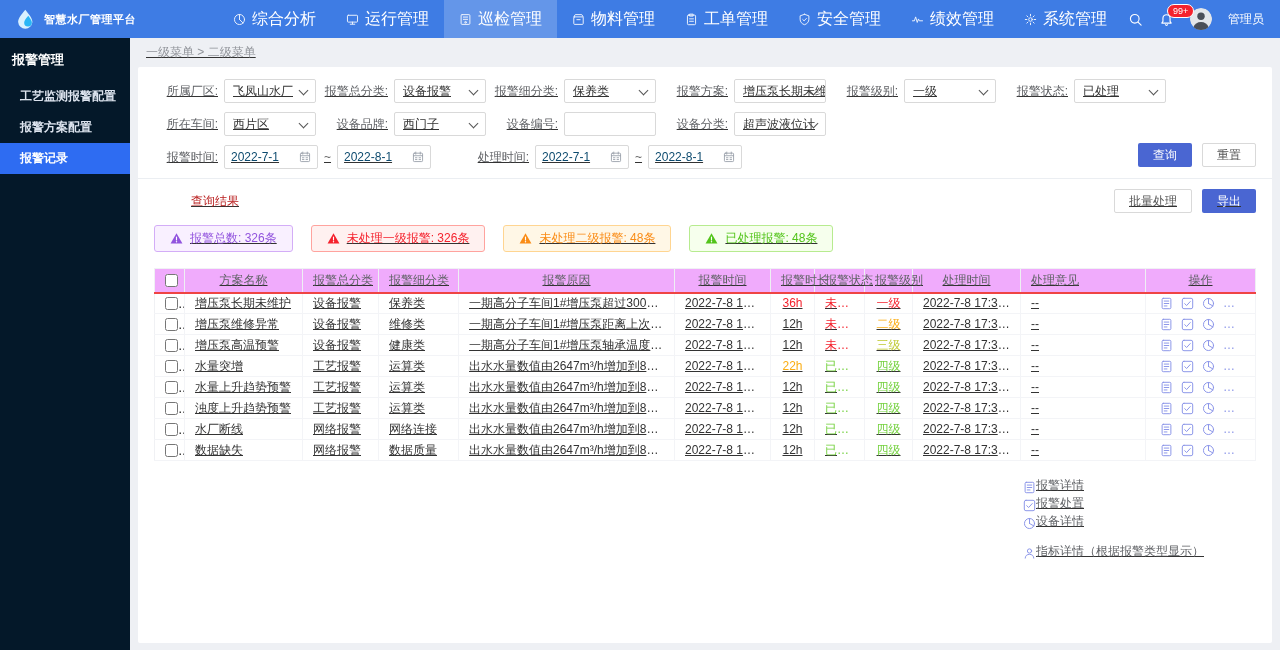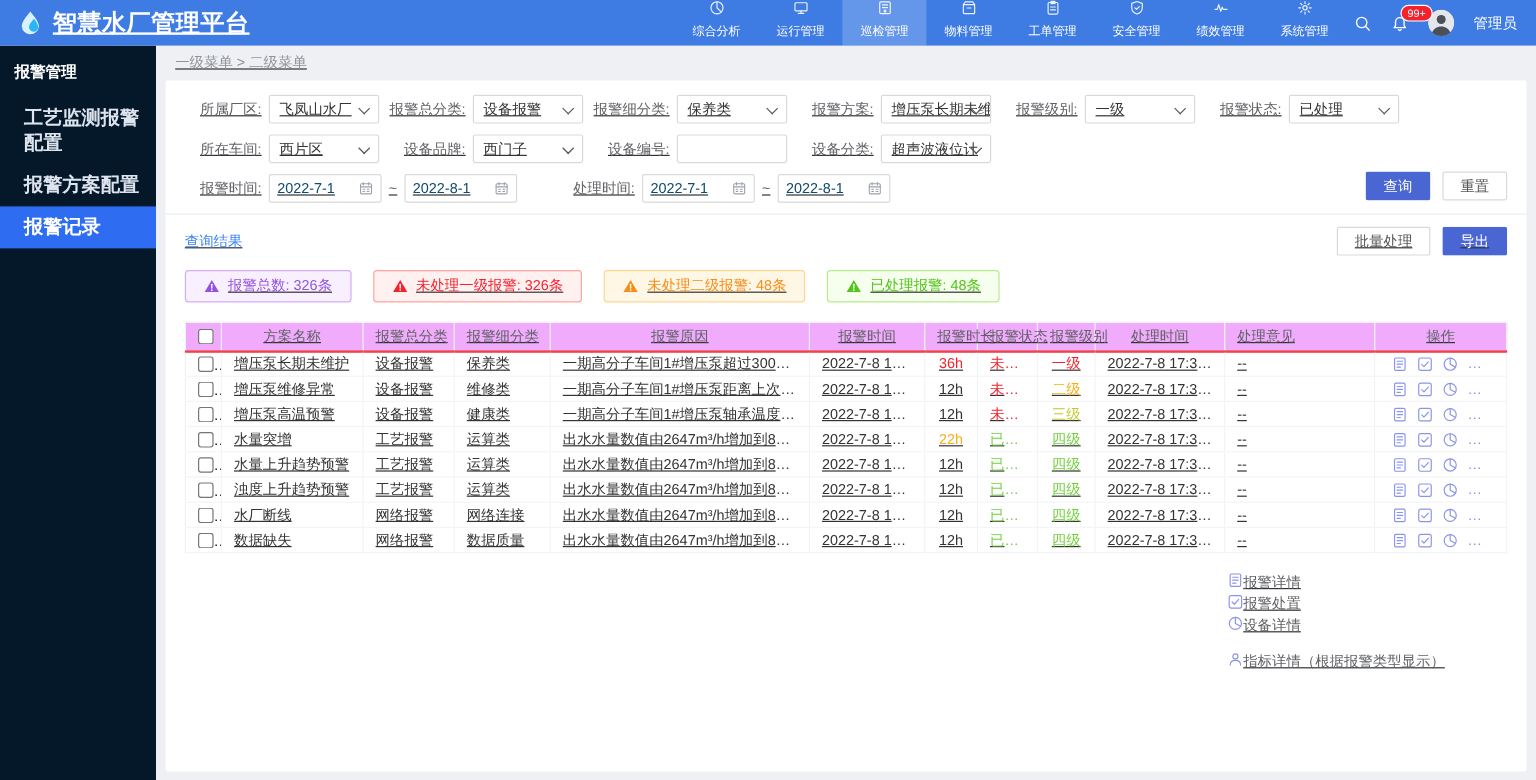--- a/index.html
+++ b/index.html
@@ -4,38 +4,38 @@
 <style>
   * { box-sizing: border-box; margin: 0; padding: 0; }
   html,body { width:1280px; height:650px; overflow:hidden;
     font-family:"Liberation Sans","DejaVu Sans",sans-serif; background:#eef0f4; font-size:12px; color:#333; }
 
   
   .topbar { position:absolute; top:0; left:0; right:0; height:38px; background:#3e7ce4;
     display:flex; align-items:center; color:#fff; z-index:20; }
   .brand { display:flex; align-items:center; gap:8px; padding-left:14px; flex:none; }
   .brand .logo svg { width:22px; height:22px; display:block; }
-  .brand-title { font-size:20px; font-weight:bold; letter-spacing:.5px;text-decoration:underline; }
+  .brand-title { font-size:11px; font-weight:bold; letter-spacing:.5px; }
   .nav { margin-left:auto; display:flex; align-items:stretch; height:100%; }
-  .nav-item { display:flex; align-items:center; gap:6px; padding:0 15px; font-size:10px; cursor:pointer;flex-direction:column; }
+  .nav-item { display:flex; align-items:center; gap:6px; padding:0 15px; font-size:16px; cursor:pointer; }
   .nav-item.active { background:rgba(255,255,255,.20); }
   .nav-item .nicon svg { width:13px; height:13px; display:block; opacity:.9; }
   .top-tools { display:flex; align-items:center; gap:16px; padding:0 16px 0 6px; }
   .tool-icon svg { width:15px; height:15px; display:block; }
   .bell-wrap { position:relative; }
   .notif-badge { position:absolute; top:-8px; left:8px; background:#f5222d; color:#fff; font-size:9px;
     line-height:13px; height:14px; padding:0 5px; border-radius:8px; border:1px solid #fff; white-space:nowrap; }
   .avatar { width:22px; height:22px; border-radius:50%; overflow:hidden; flex:none; }
   .avatar svg { width:22px; height:22px; display:block; }
   .user-name { font-size:12px; }
 
   
   .sidebar { position:absolute; top:38px; left:0; bottom:0; width:130px; background:#041829; color:#e8edf5; z-index:10; }
   .side-section { font-size:13px; font-weight:bold; padding:13px 12px 12px; color:#fff; }
-  .side-item { font-size:16px; font-weight:bold; padding:7px 8px 7px 20px; color:#dde4ef; cursor:pointer; }
+  .side-item { font-size:12px; font-weight:bold; padding:7px 8px 7px 20px; color:#dde4ef; cursor:pointer; }
   .side-item.active { background:#2e6cf2; color:#fff; }
 
   
   .main { position:absolute; top:38px; left:130px; right:0; bottom:0; display:flex; flex-direction:column;text-decoration:underline; }
   .breadcrumb { height:29px; line-height:29px; padding-left:16px; font-size:12px; color:#909399; flex:none; }
   .card { flex:1; background:#fff; margin:0 8px 7px 8px; border-radius:2px; padding:12px 16px 10px; overflow:hidden; }
 
   
   .filters { position:relative; }
   .frow { display:flex; align-items:center; margin-bottom:9px; }
@@ -55,21 +55,21 @@
   .fbtns { position:absolute; right:0; bottom:2px; display:flex; gap:10px; }
   .btn { height:24px; padding:0 14px; border-radius:2px; font-size:12px; border:1px solid transparent;
     display:inline-flex; align-items:center; cursor:pointer; font-family:inherit; }
   .btn-primary { background:#4a66d2; color:#fff; }
   .btn-plain { background:#fff; border-color:#d9d9d9; color:#555; }
 
   .divider { border-top:1px solid #ebeef2; margin:2px -16px 10px; }
 
   
   .results-head { display:flex; align-items:center; justify-content:space-between; }
-  .results-title { color:#3b82f6; }
+  .results-title { color:#b91c1c;margin-left:37px; }
   .head-btns { display:flex; gap:10px; }
   .badges { display:flex; gap:18px; margin:12px 0 16px; }
   .badge { display:inline-flex; align-items:center; gap:7px; height:27px; padding:0 15px;
     border:1px solid; border-radius:3px; background:#fff; }
   .badge .wicon svg { width:13px; height:13px; display:block; }
 
   
   table { width:100%; border-collapse:collapse; table-layout:fixed; font-size:12px;
     border:1px solid #f0f1f4; }
   th { background:#f0abfc; color:#606266; font-weight:normal; height:24px; padding:0 10px;
@@ -80,21 +80,21 @@
   .c-cb { width:30px; } .c-name { width:118px; } .c-cat { width:76px; } .c-sub { width:80px; }
   .c-reason { width:216px; } .c-time { width:96px; } .c-dur { width:44px; } .c-status { width:50px; }
   .c-level { width:48px; } .c-htime { width:108px; } .c-op { width:110px; }
   input[type=checkbox] { width:13px; height:13px; margin:0; vertical-align:middle; }
   .opi { display:inline-block; color:#8a94e8; cursor:pointer; vertical-align:middle; margin:0 4px; }
   .opi svg { width:13px; height:13px; display:block; }
   .opi.person { margin-left:14px; }
 
   
   .legend { width:fit-content; margin:16px 52px 0 auto; }
-  .leg-item { display:flex; align-items:flex-start; gap:0; height:17px; color:#606266; margin-bottom:1px; }
+  .leg-item { display:flex; align-items:flex-end; gap:0; height:17px; color:#606266; margin-bottom:1px; }
   .leg-item .opi { margin:0; }
   .leg-extra { margin-top:13px; }
 </style>
 </head>
 <body>
 
 <div class="topbar">
   <div class="brand">
     <span class="logo">
         <svg viewBox="0 0 16 16">

